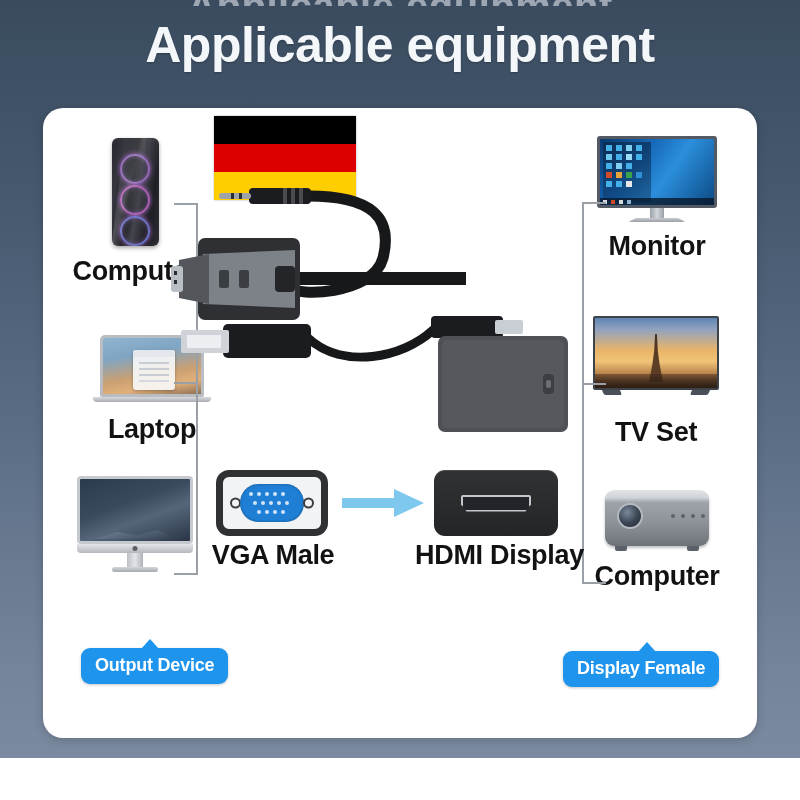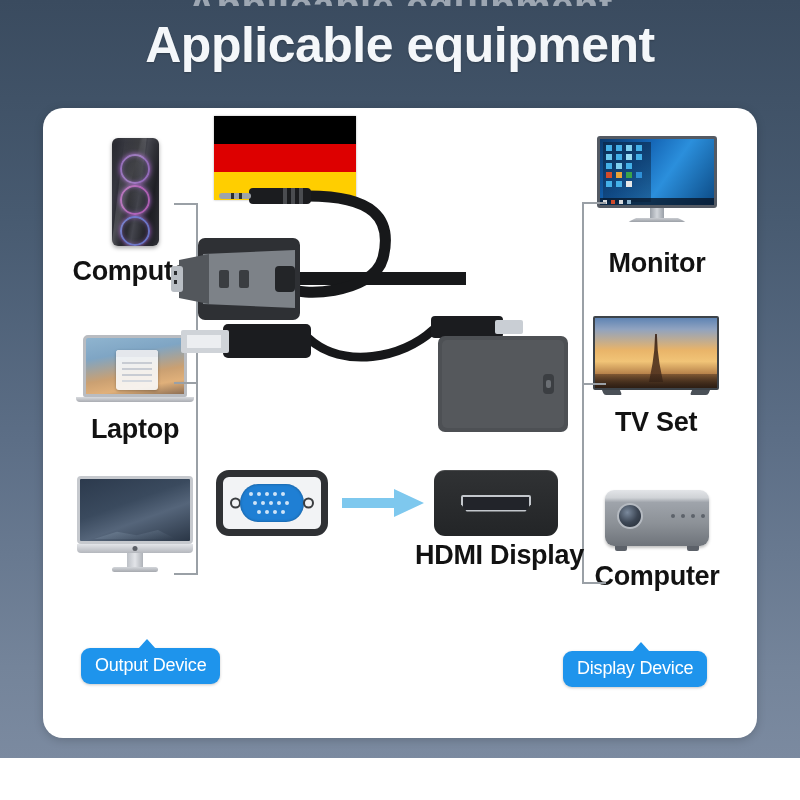--- a/index.html
+++ b/index.html
@@ -331,21 +331,21 @@
     border: 2px solid #c3c7cc;
     border-radius: 2px;
     clip-path: polygon(0 0, 100% 0, 100% 58%, 92% 100%, 8% 100%, 0 58%);
   }
 
   
   .badge {
     position: absolute;
     background: #1e94ec;
     color: #ffffff;
-    font-weight: normal;
+    font-weight: bold;
     font-size: 18px;
     padding: 7px 14px 8px;
     border-radius: 9px;
     white-space: nowrap;
     box-shadow: 0 1px 3px rgba(0,0,0,.22);
     letter-spacing: -0.2px;
   }
   .badge:after {
     content: "";
     position: absolute;
@@ -381,21 +381,21 @@
         <div class="tower">
           <div class="fan f1"></div>
             <div class="fan f2"></div>
             <div class="fan f3"></div>
           <div class="glare"></div>
         </div>
       </div>
       <div class="label" style="margin-top:10px;">Computer</div>
     </div>
 
-    <div class="device" style="left:14px; top:227px; width:156px;">
+    <div class="device" style="left:31px; top:227px; width:156px;">
       <div class="art">
         <div class="laptop">
           <div class="screen">
               <div class="win"></div>
             </div>
           <div class="base"></div>
         </div>
       </div>
       <div class="label" style="margin-top:12px;">Laptop</div>
     </div>
@@ -424,34 +424,34 @@
       <div class="art">
         <div class="monitor">
           <div class="screen">
             <div class="tiles"></div>
             <div class="taskbar"></div>
           </div>
           <div class="neck"></div>
           <div class="foot"></div>
         </div>
       </div>
-      <div class="label" style="margin-top:26px;">Monitor</div>
+      <div class="label" style="margin-top:9px;">Monitor</div>
     </div>
 
     <div class="device" style="left:528px; top:208px; width:170px;">
       <div class="art">
         <div class="tv">
           <div class="screen">
             <div class="tower-eiffel"></div>
             <div class="skyline"></div>
           </div>
           <div class="feet"></div>
         </div>
       </div>
-      <div class="label" style="margin-top:11px;">TV Set</div>
+      <div class="label" style="margin-top:21px;">TV Set</div>
     </div>
 
     <div class="device" style="left:526px; top:382px; width:176px;">
       <div class="art">
         <div class="projector">
           <div class="body">
             <div class="lens"></div>
             <div class="vents"></div>
           </div>
           <div class="feet"></div>
@@ -510,25 +510,28 @@
       </g>
     </svg>
 
     <div class="vga-male">
       <div class="screw s-l"></div>
       <div class="port">
           <div class="pins"></div>
         </div>
       <div class="screw s-r"></div>
     </div>
+    <div class="device" style="left:160px; top:432px; width:140px;">
+      <div class="label">VGA Male</div>
+    </div>
 
     <div class="hdmi-female">
       <div class="port"></div>
     </div>
     <div class="device" style="left:372px; top:432px; width:162px;">
       <div class="label">HDMI Display</div>
     </div>
 
     <div class="badge left" style="left:38px; top:540px;">Output Device</div>
-    <div class="badge right" style="left:520px; top:543px;">Display Device</div>
+    <div class="badge right" style="left:520px; top:543px;">Display Female</div>
 
   </div>
 </div>
 
 </body></html>

